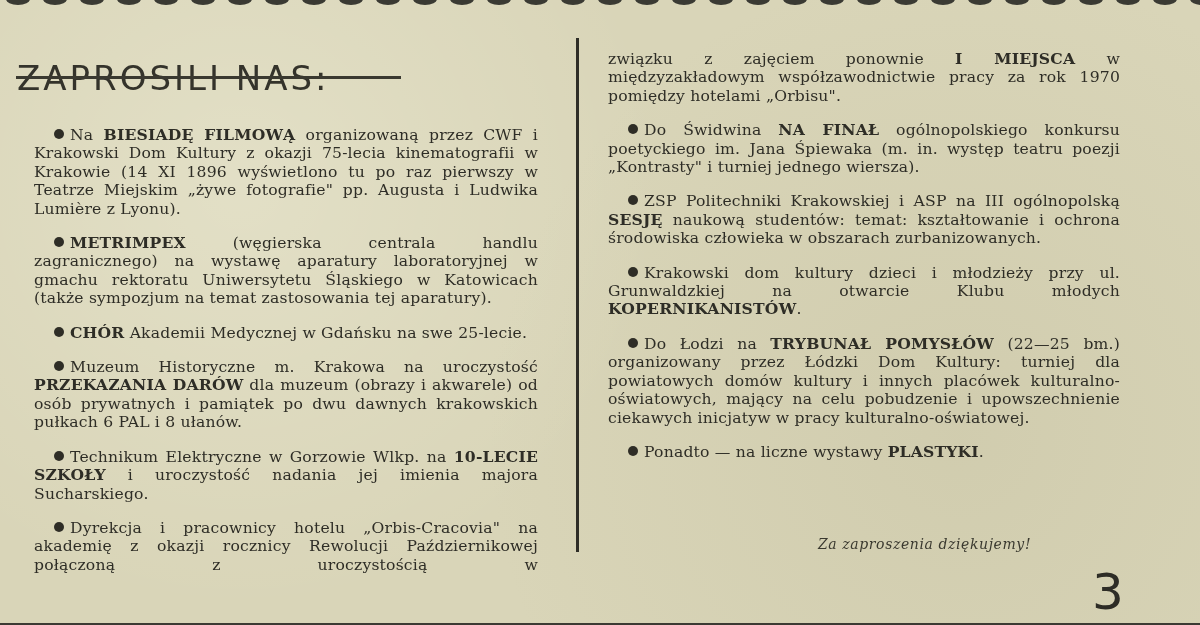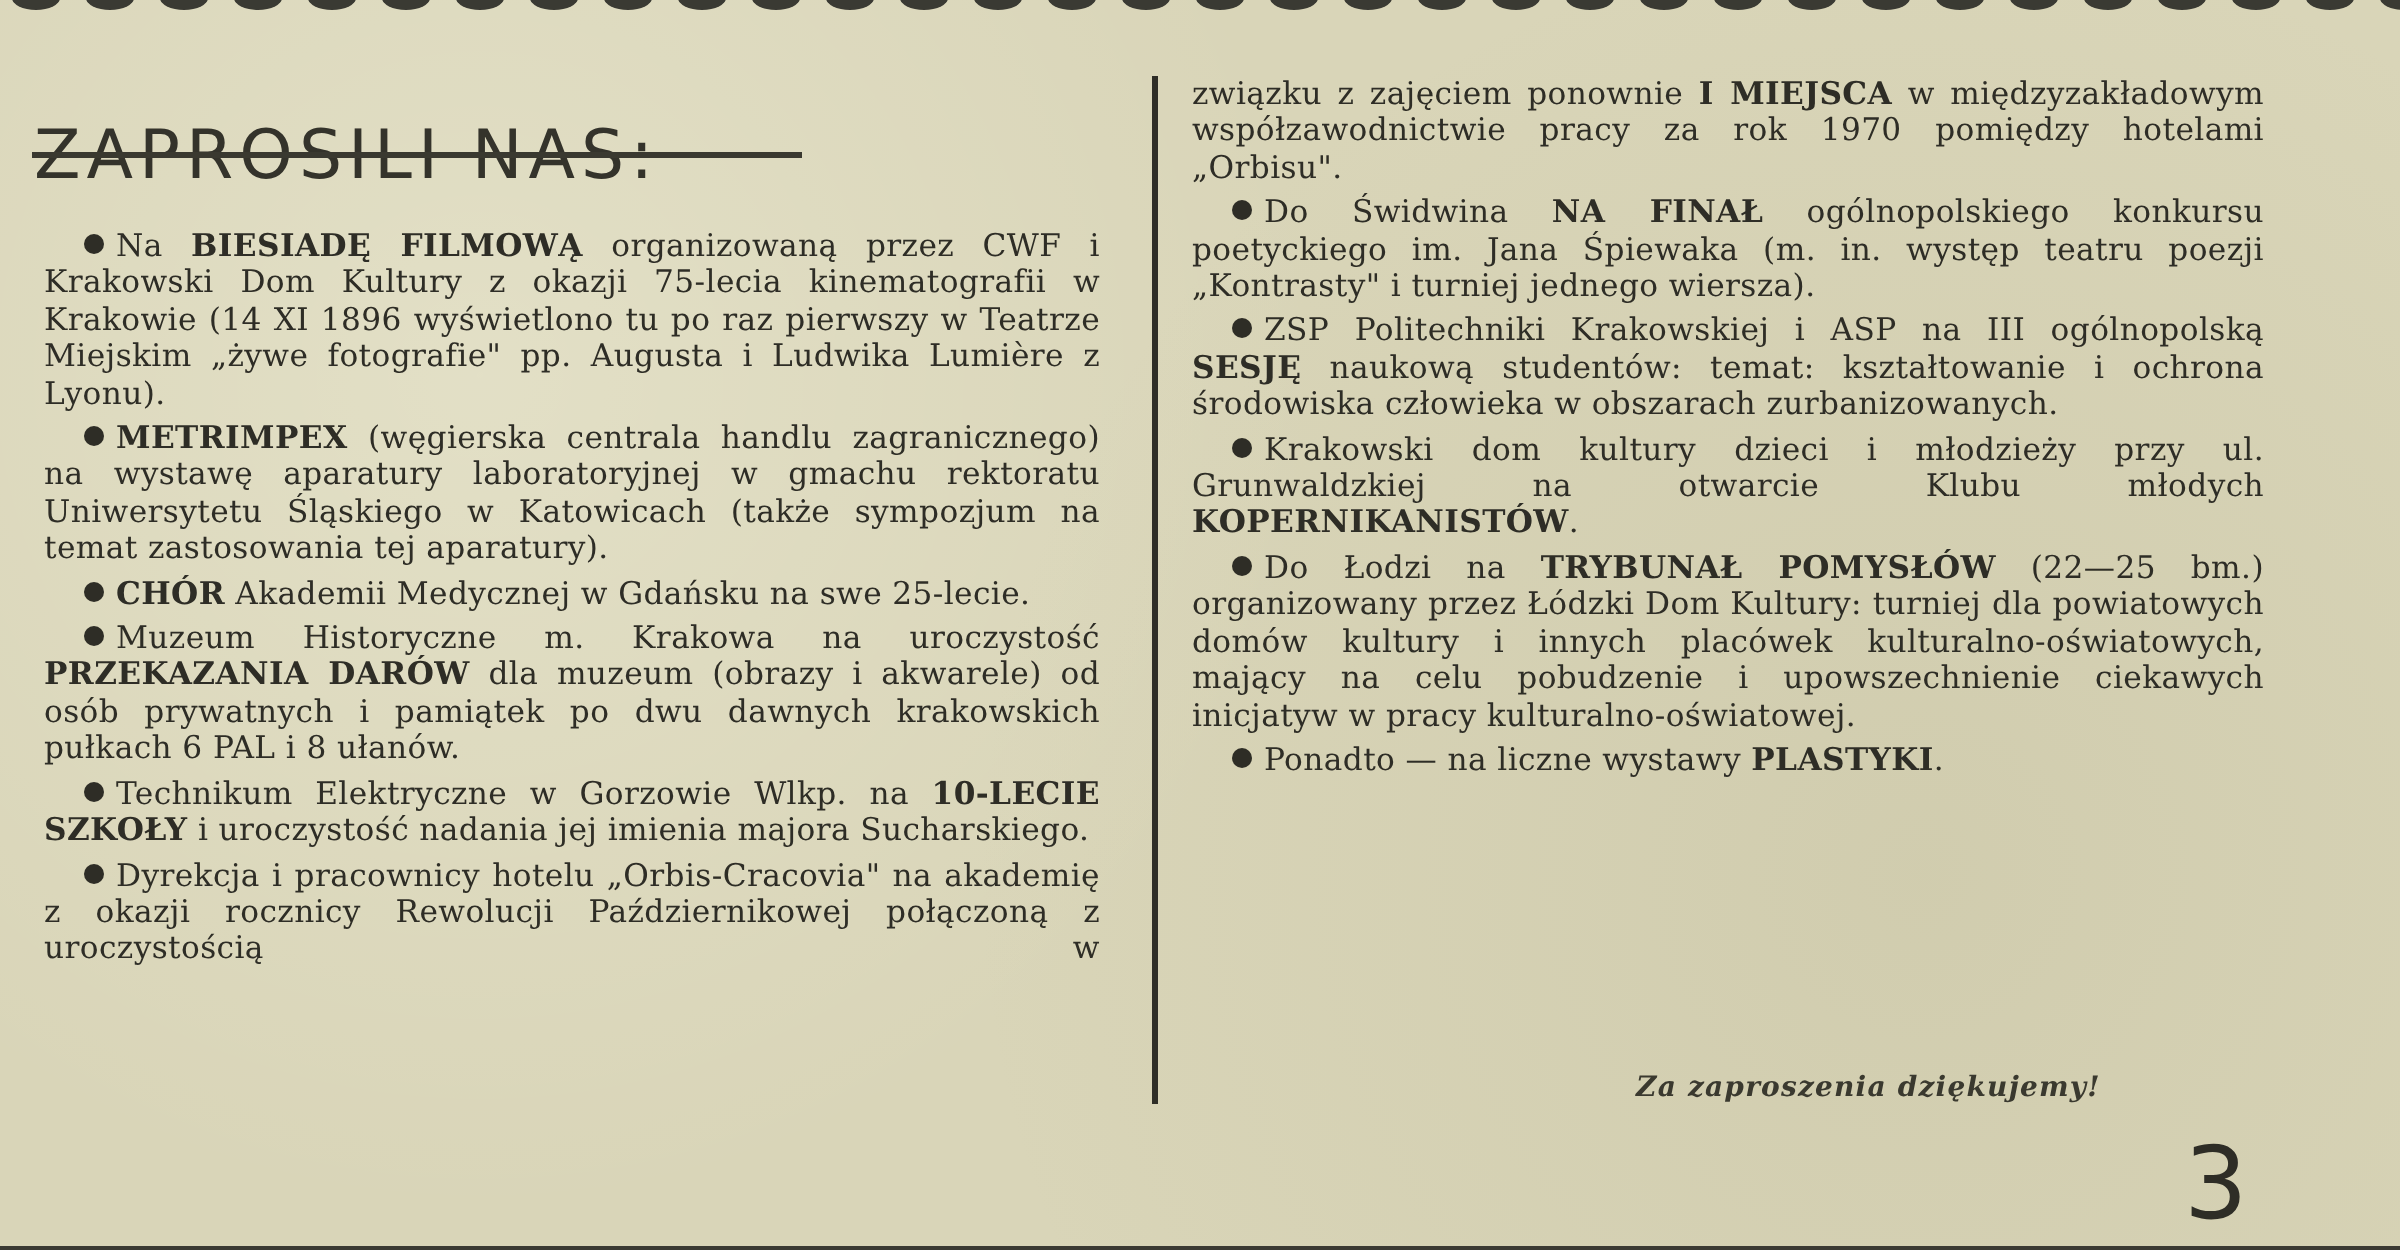--- a/index.html
+++ b/index.html
@@ -32,34 +32,34 @@
     background: #3a3930;
   }
   .col {
     position: absolute;
     font-size: 15.6px; line-height: 18.4px;
     text-align: justify; text-align-last: left;
     letter-spacing: 0.2px;
   }
   .col-left { left: 18px; top: 110px; width: 536px; }
   .col-right { left: 592px; top: 34px; width: 544px; }
-  .col p { margin: 4px; text-indent: 20px; }
+  .col p { margin: 16px; text-indent: 20px; }
   .col p.cont { text-indent: 0; }
   .bullet {
     display: inline-block; width: 10px; height: 10px; border-radius: 50%;
     background: #2e2d26; margin-right: 6px; vertical-align: 1px;
   }
   b { font-weight: bold; }
   .divider {
     position: absolute; left: 576px; top: 38px; width: 3px; height: 514px;
     background: #2f2e27;
   }
   .thanks {
     position: absolute; left: 818px; top: 536px;
-    font-family: "DejaVu Serif", serif; font-style: italic; font-weight: bold;
+    font-family: "DejaVu Serif", serif; font-style: italic; font-weight: normal;
     font-size: 14px; letter-spacing: 0.6px; color: #3a392f;
   }
   .page-number {
     position: absolute; left: 1092px; top: 562px;
     font-family: "DejaVu Sans", sans-serif; font-size: 50px; line-height: 60px;
     color: #2e2d26;
   }
   .bottom-edge {
     position: absolute; left: 0; right: 0; bottom: 0; height: 2px; background: #3b3a33;
   }

